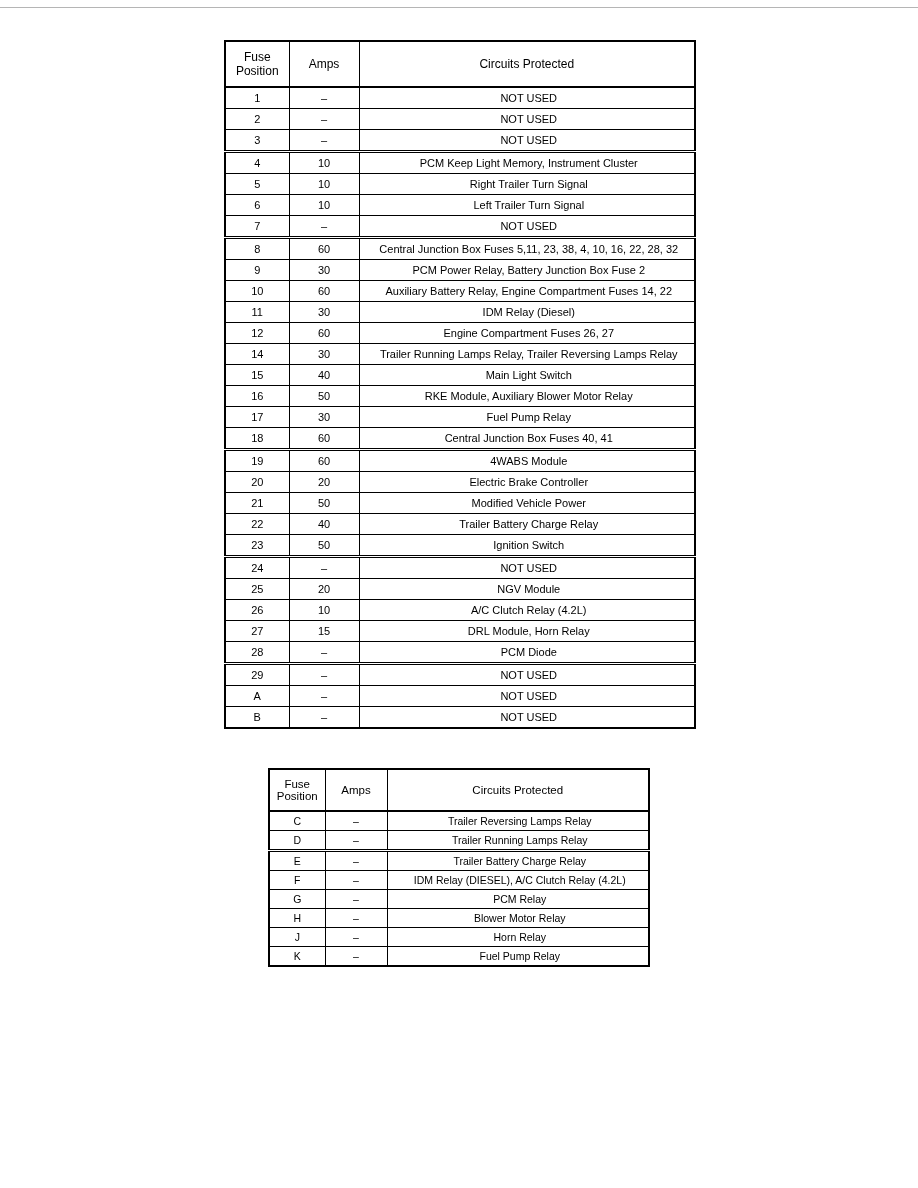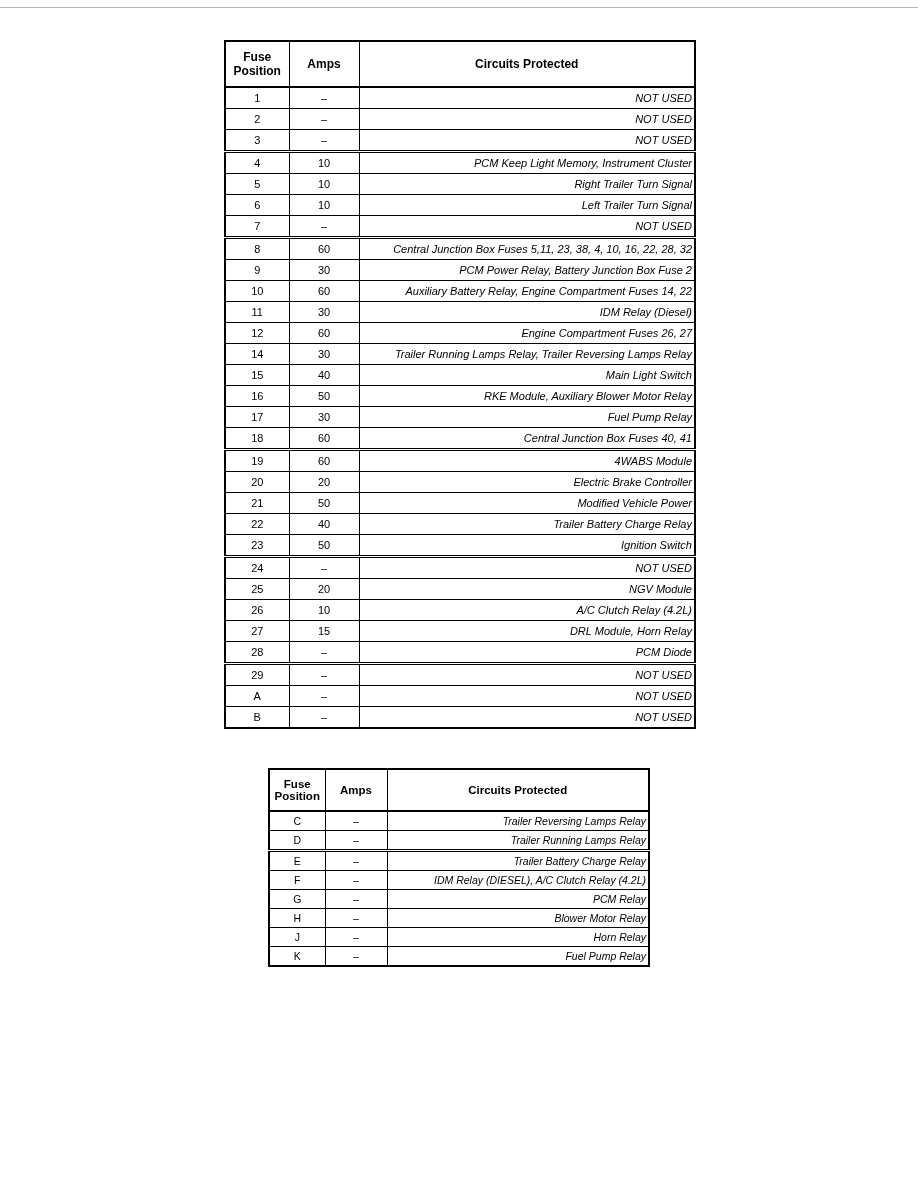--- a/index.html
+++ b/index.html
@@ -27,21 +27,21 @@
     position: absolute;
     border-collapse: collapse;
     table-layout: fixed;
     border: 2px solid #000;
     background: #fff;
     color: #000;
   }
   table.fuse-table th {
     border: 1px solid #000;
     border-bottom: 2px solid #000;
-    font-weight: bold;
+    font-weight: normal;
     text-align: center;
     vertical-align: middle;
     white-space: pre-line;
     padding: 3px 2px;
   }
   table.fuse-table td {
     border: 1px solid #000;
     vertical-align: middle;
     overflow: hidden;
     white-space: nowrap;
@@ -61,21 +61,21 @@
   
   #table-relays {
     left: 268px;
     top: 768px;
     width: 382px;
   }
   #table-relays th { font-size: 11.5px; height: 34px; }
   #table-relays td { height: 18px; font-size: 10.5px; }
 
   .cell-pos, .cell-amps { text-align: center; }
-  .cell-circ { text-align: right; padding-left: 6px !important; font-style: italic; }
+  .cell-circ { text-align: center; padding-left: 6px !important; }
 </style>
 </head>
 <body>
 
 <div class="page">
 
   <div class="scan-line"></div>
 
   <table class="fuse-table" id="table-main">
     <colgroup>

